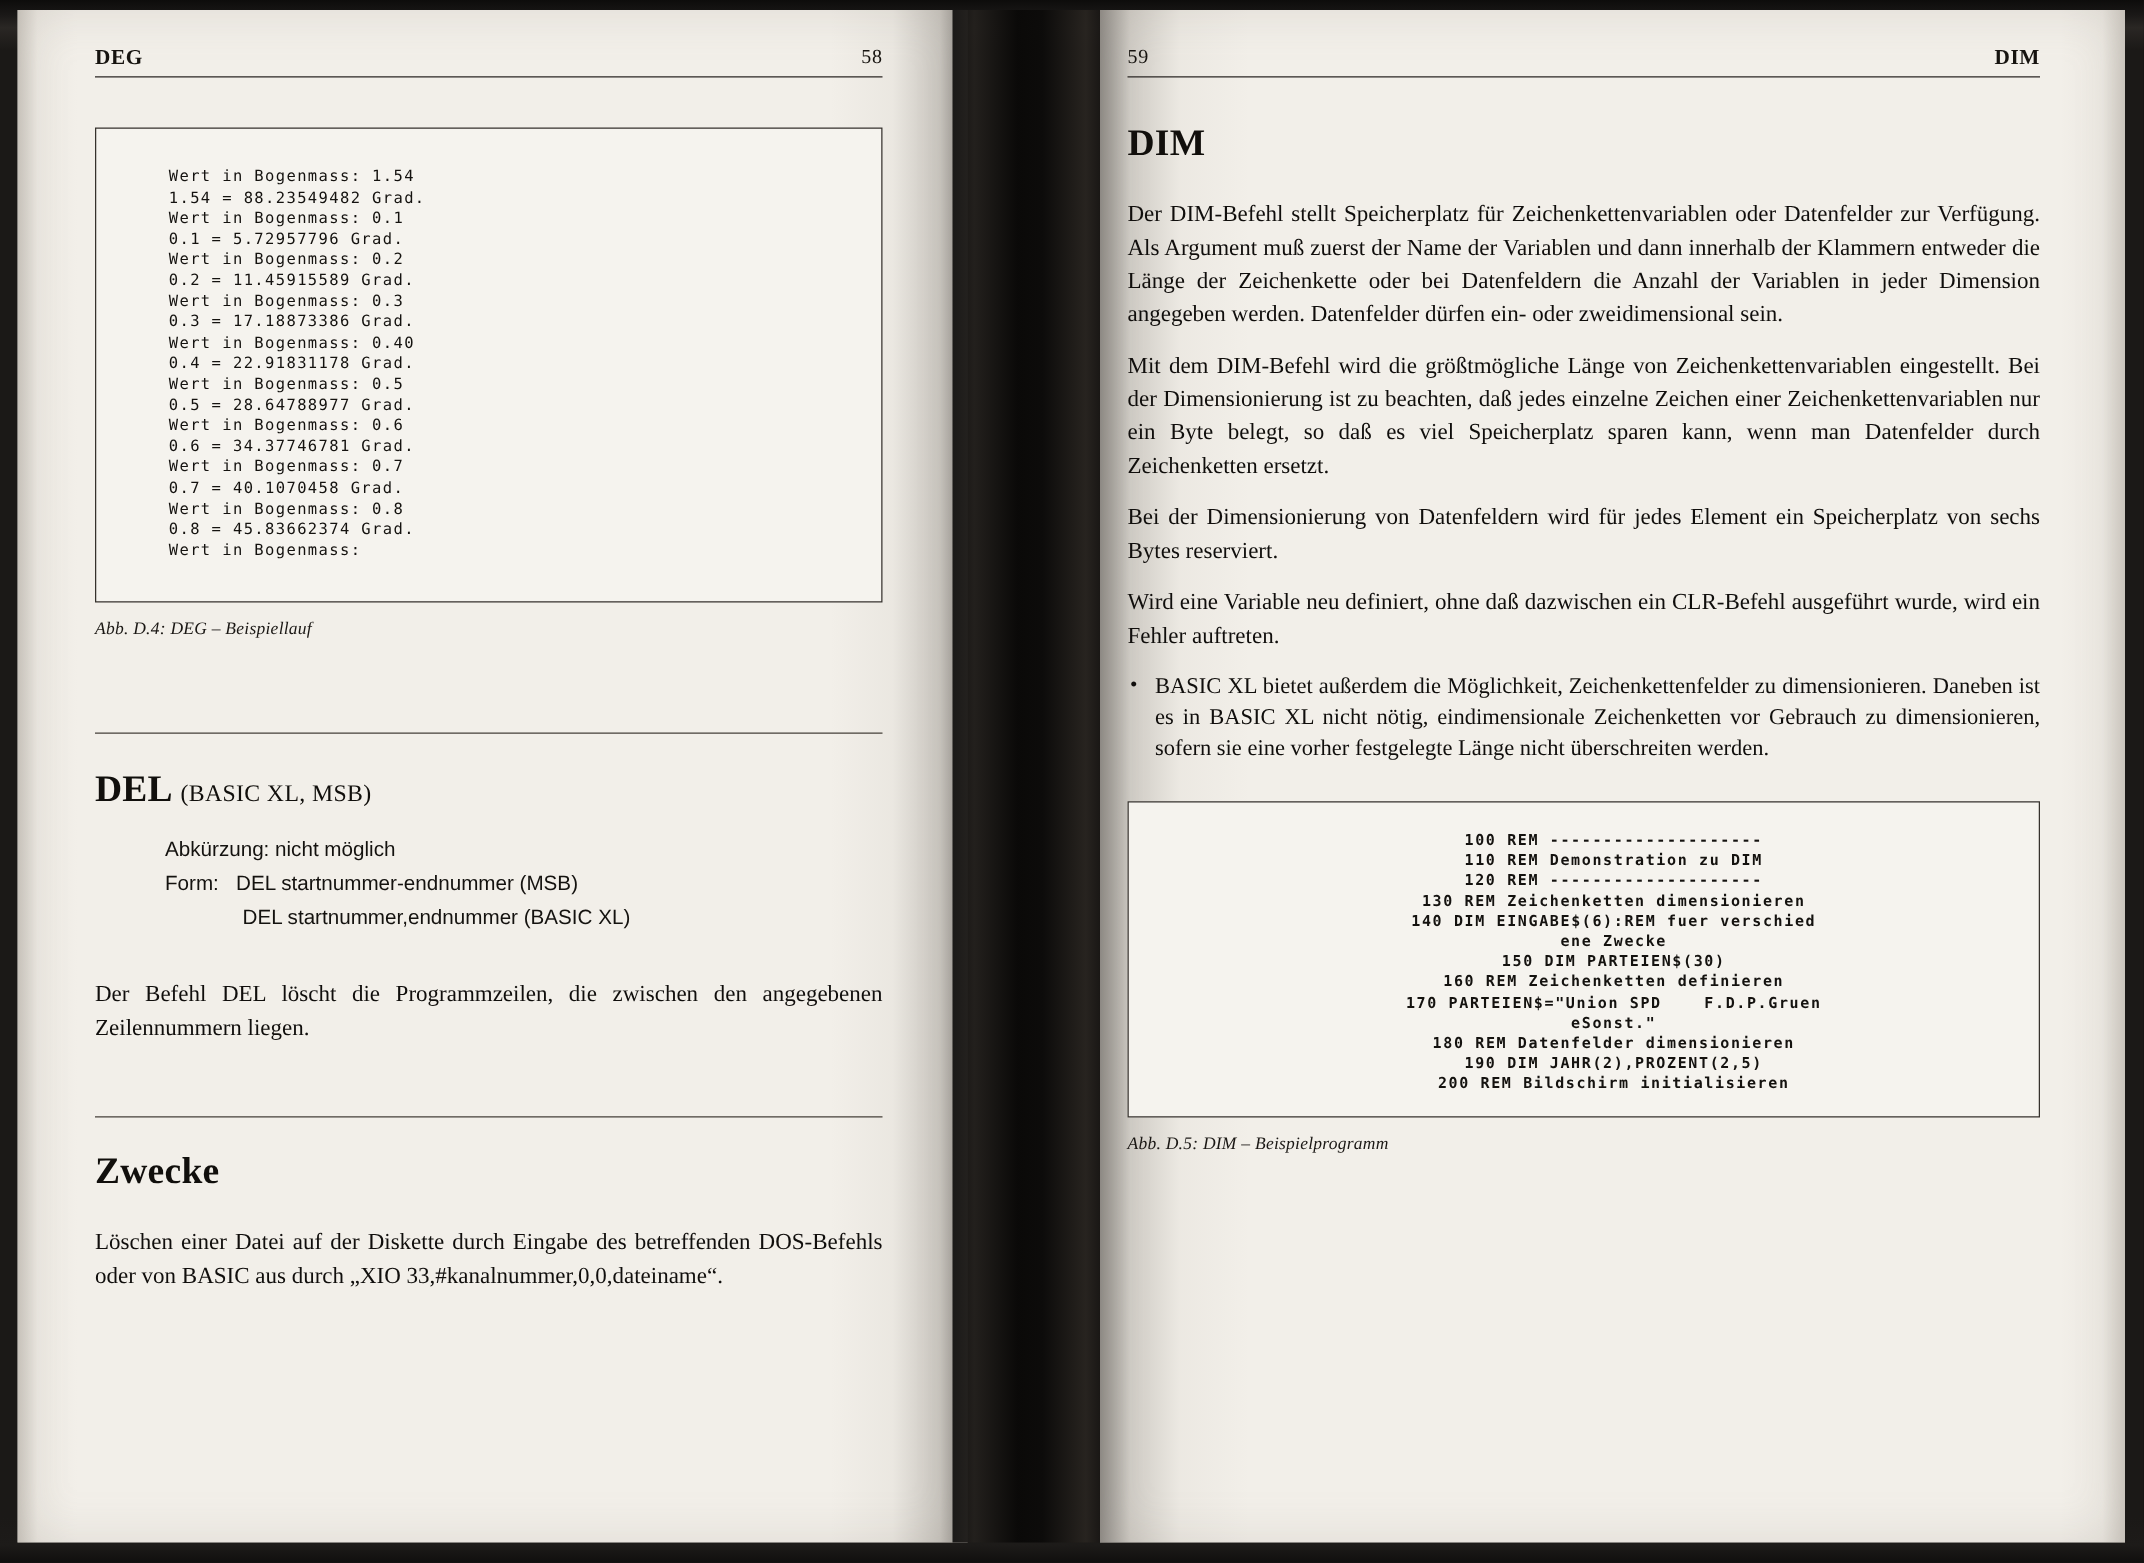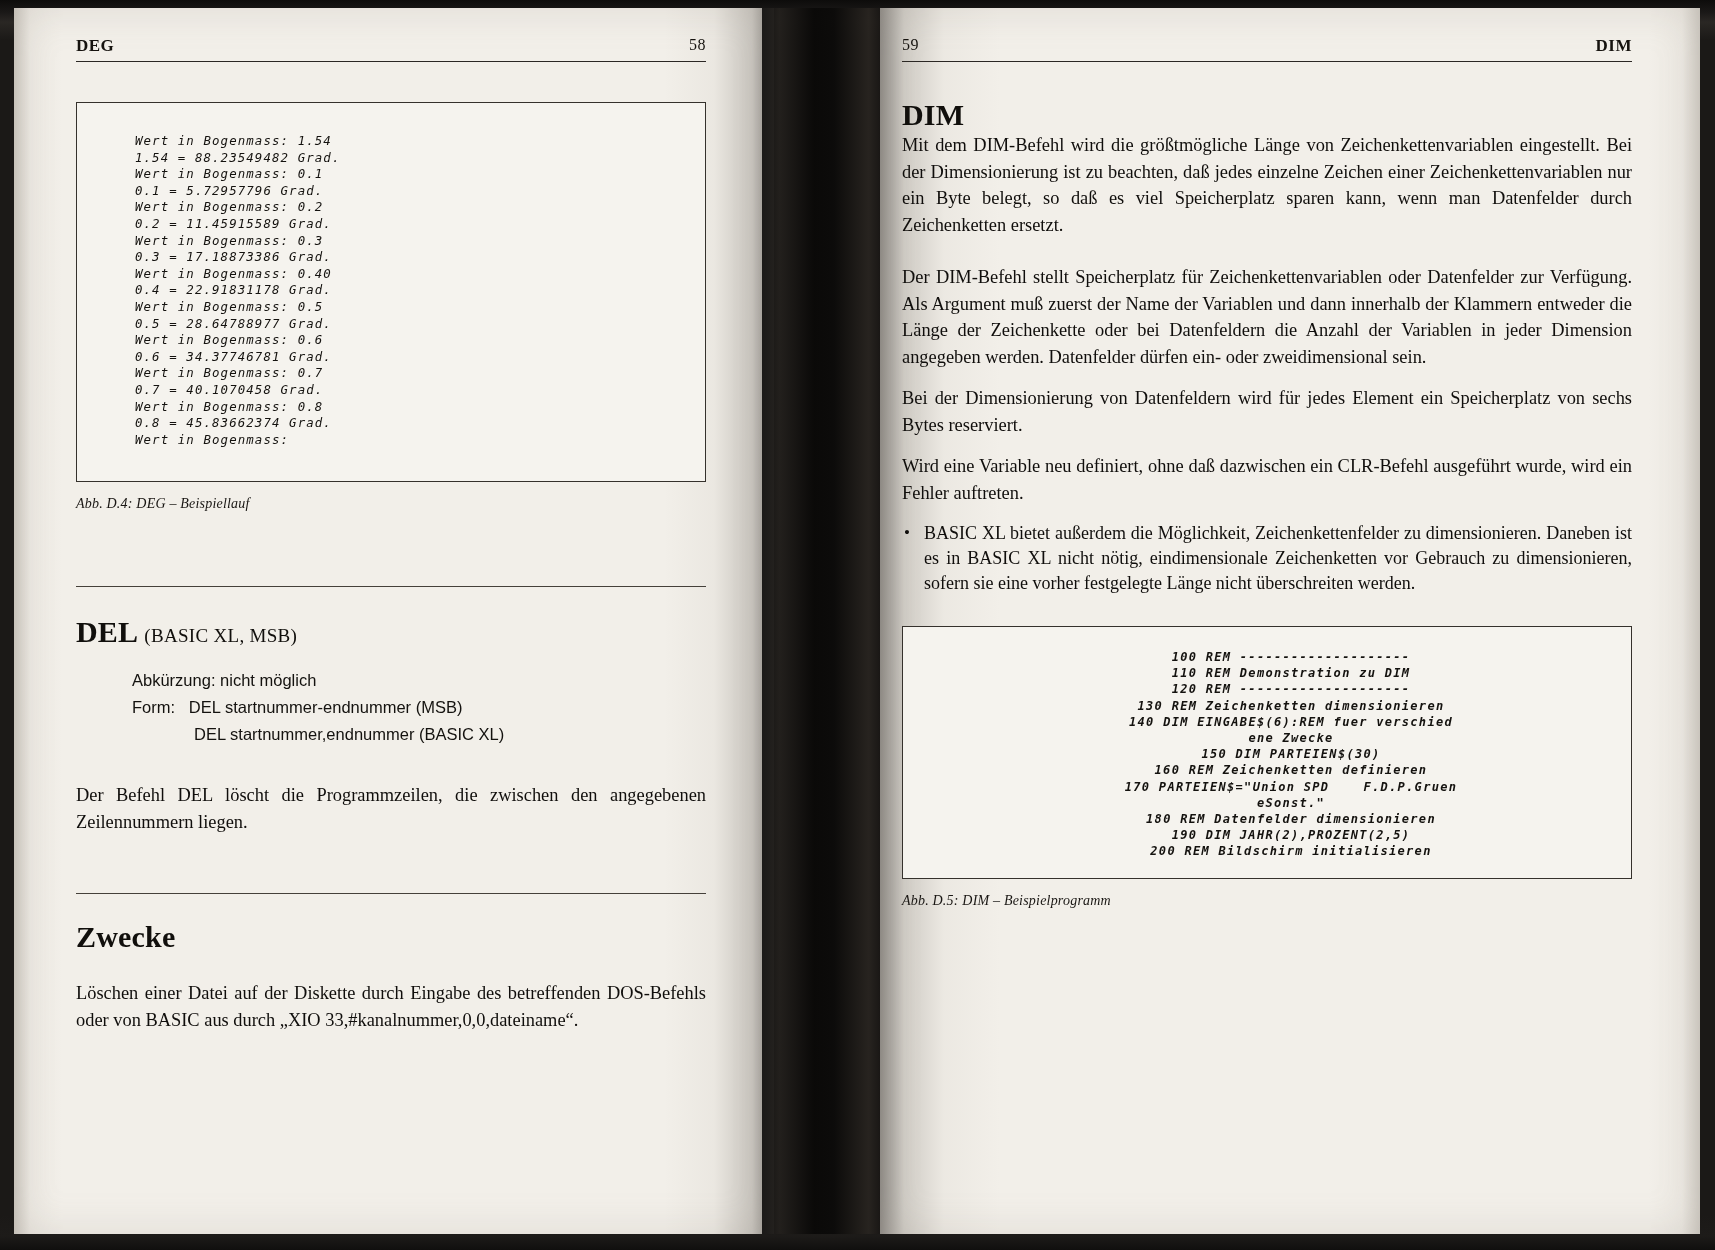--- a/index.html
+++ b/index.html
@@ -68,39 +68,38 @@
 
   
   .content {
     position: absolute;
   }
   .content.left { left: 62px; top: 28px; width: 630px; }
   .content.right { left: 22px; top: 28px; width: 730px; }
 
   .runhead {
     display: flex;
-    align-items: flex-start;
+    align-items: center;
     font-size: 17px;
     font-weight: bold;
     letter-spacing: 0.5px;
     padding-bottom: 5px;
     border-bottom: 1.6px solid #2b2724;
     color: #16130f;
   }
   .runhead .spacer { flex: 1; }
   .runhead .pagenum { font-weight: normal; font-size: 16px; }
   .runhead.rightpage .pagenum { font-weight: normal; }
 
   
   .listing {
     border: 1.6px solid #35312c;
     background: #f5f3ee;
     box-sizing: border-box;
     padding: 30px 0 26px 58px;
-    font-style: italic;
   }
   .listing pre {
     margin: 0;
     font-family: "DejaVu Sans Mono", monospace;
     font-size: 12.4px;
     line-height: 16.6px;
     letter-spacing: 1.1px;
     color: #14120f;
     white-space: pre;
   }
@@ -249,22 +248,22 @@
 
       <div class="runhead rightpage">
         <span class="pagenum">59</span>
         <span class="spacer"></span>
         <span>DIM</span>
       </div>
 
       <h1 class="entry" style="margin-top:36px;">DIM</h1>
 
 
+      <p class="body" style="margin-top:26px;">Der DIM-Befehl stellt Speicherplatz für Zeichenkettenvariablen oder Datenfelder zur Verfügung. Als Argument muß zuerst der Name der Variablen und dann innerhalb der Klammern entweder die Länge der Zeichenkette oder bei Datenfeldern die Anzahl der Variablen in jeder Dimension angegeben werden. Datenfelder dürfen ein- oder zweidimensional sein.</p>
       <p class="body">Mit dem DIM-Befehl wird die größtmögliche Länge von Zeichenkettenvariablen eingestellt. Bei der Dimensionierung ist zu beachten, daß jedes einzelne Zeichen einer Zeichenkettenvariablen nur ein Byte belegt, so daß es viel Speicherplatz sparen kann, wenn man Datenfelder durch Zeichenketten ersetzt.</p>
-      <p class="body" style="margin-top:26px;">Der DIM-Befehl stellt Speicherplatz für Zeichenkettenvariablen oder Datenfelder zur Verfügung. Als Argument muß zuerst der Name der Variablen und dann innerhalb der Klammern entweder die Länge der Zeichenkette oder bei Datenfeldern die Anzahl der Variablen in jeder Dimension angegeben werden. Datenfelder dürfen ein- oder zweidimensional sein.</p>
       <p class="body">Bei der Dimensionierung von Datenfeldern wird für jedes Element ein Speicherplatz von sechs Bytes reserviert.</p>
       <p class="body">Wird eine Variable neu definiert, ohne daß dazwischen ein CLR-Befehl ausgeführt wurde, wird ein Fehler auftreten.</p>
 
       <ul class="bullets">
         <li>BASIC XL bietet außerdem die Möglichkeit, Zeichenkettenfelder zu dimensionieren. Daneben ist es in BASIC XL nicht nötig, eindimensionale Zeichenketten vor Gebrauch zu dimensionieren, sofern sie eine vorher festgelegte Länge nicht überschreiten werden.</li>
       </ul>
 
       <div class="listing small" style="margin-top:30px;padding:22px 0 18px 48px;">
         <pre>100 REM --------------------
 110 REM Demonstration zu DIM

